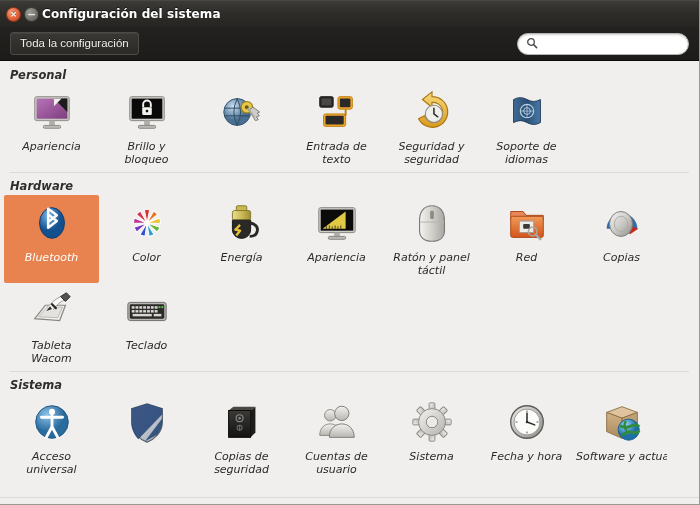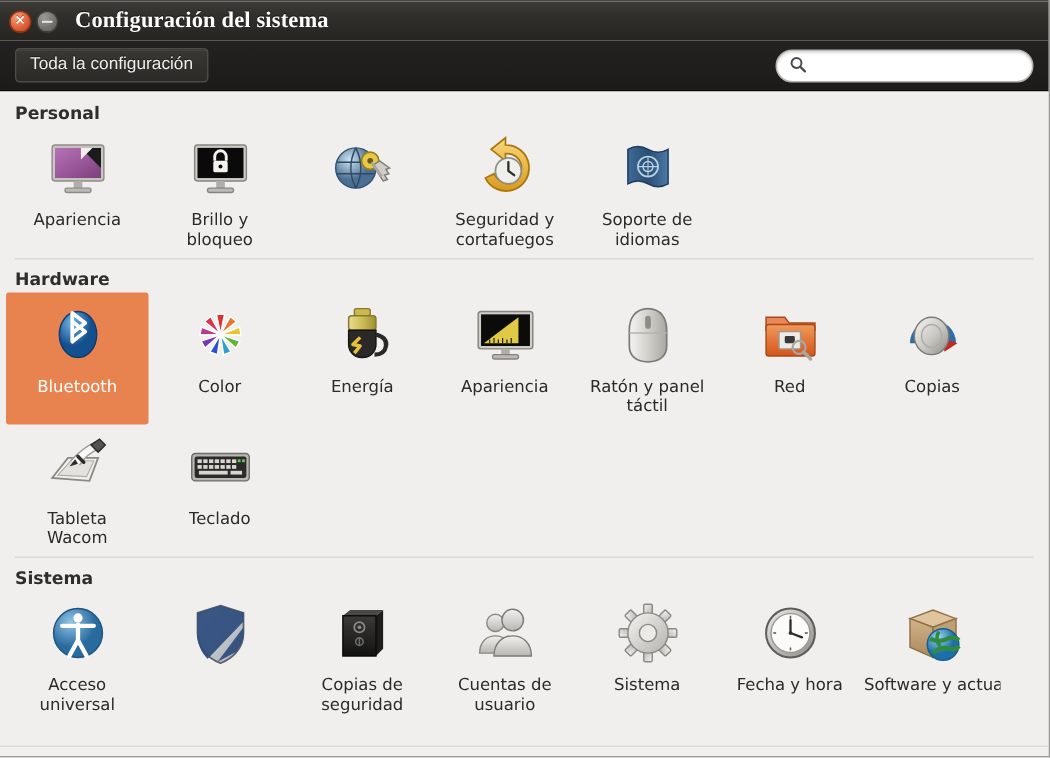--- a/index.html
+++ b/index.html
@@ -52,27 +52,25 @@
     text-shadow: 0 -1px 0 rgba(0,0,0,.4);
   }
   #btn-min {
     background: radial-gradient(circle at 35% 30%, #9d9b96 0%, #76746f 55%, #55534f 100%);
     border: 1px solid #3e3c38;
     color: #e8e6e2;
     font-weight: bold;
     font-size: 11px;
   }
   #title-text {
-    margin-left: 8px;
     color: #ffffff;
-    font-size: 15px;
+    font-size: 12px;
     font-weight: bold;
     letter-spacing: .1px;
     text-shadow: 0 -1px 0 rgba(0,0,0,.6);
-    font-family: Liberation Serif, serif;
   }
 
   
   #toolbar {
     height: 34px;
     flex: 0 0 34px;
     background: linear-gradient(to bottom, #232220 0%, #1c1b19 100%);
     display: flex;
     align-items: center;
     padding: 0 10px;
@@ -111,20 +109,21 @@
   }
   #search-input::placeholder { color: #9a9a9a; }
 
   
   #content {
     flex: 1 1 auto;
     background: #f0efee;
     overflow: hidden;
     padding-bottom: 2px;
     position: relative;
+    font-style: italic;
   }
   .section { position: relative; }
   .section + .section::before {
     content: "";
     position: absolute;
     left: 10px; right: 10px; top: 0;
     height: 1px;
     background: #dcdad6;
   }
   .section-title {
@@ -253,33 +252,48 @@
     <circle cx="29" cy="19" r="6" fill="#e6c84a" stroke="#9c7f18" stroke-width="1.2"></circle>
     <circle cx="29" cy="19" r="2" fill="#6b5a14"></circle>
     <path d="M31 22 l7 11 l3 -1 l-2 -3 l3 -1 l-2 -3 l2.5 -1 l-7 -5 z" fill="#cfcdc8" stroke="#7e7c77"></path>
     <path d="M30 20 l7 10" stroke="#a9a7a2" stroke-width="2" fill="none"></path>
                 </svg>
               </div>
             </div>
             <div class="tile">
               <div class="icon-box">
                 <svg width="46" height="46" viewBox="0 0 48 48">
+    <rect x="6" y="8" width="14" height="11" rx="1.5" fill="#2b2a28" stroke="#1a1a18"></rect>
+    <rect x="8" y="10" width="10" height="7" fill="#4a4845"></rect>
+    <rect x="25" y="8" width="15" height="13" rx="2" fill="#f0a82c" stroke="#c07f10"></rect>
+    <rect x="27" y="10" width="11" height="9" rx="1" fill="#2b2a28"></rect>
+    <rect x="10" y="26" width="23" height="13" rx="2" fill="#f0a82c" stroke="#c07f10"></rect>
+    <rect x="12" y="28" width="19" height="9" rx="1" fill="#2b2a28"></rect>
+    <path d="M33 21 v6 h-2" fill="none" stroke="#c07f10" stroke-width="2"></path>
+                </svg>
+              </div>
+              <div class="label">Entrada de
+texto</div>
+            </div>
+            <div class="tile">
+              <div class="icon-box">
+                <svg width="46" height="46" viewBox="0 0 48 48">
     <defs>
                     <linearGradient id="sy" x1="0" y1="0" x2="0" y2="1">
       <stop offset="0" stop-color="#f9d97c"></stop>
                       <stop offset="1" stop-color="#d99a1c"></stop>
                     </linearGradient>
                   </defs>
     <path d="M24 8 a16 16 0 1 1 -14 23 l6 -3 a10 10 0 1 0 8 -14 v5 l-10 -8 l10 -8 z" fill="url(#sy)" stroke="#a8760d" stroke-width="1.2"></path>
     <circle cx="26" cy="26" r="9" fill="#efefec" stroke="#8c8a85" stroke-width="1.2" opacity=".95"></circle>
     <path d="M26 20 v6 l4 3" stroke="#2d2c2a" stroke-width="1.6" fill="none" stroke-linecap="round"></path>
                 </svg>
               </div>
               <div class="label">Seguridad y
-cortafuegos</div>
+seguridad</div>
             </div>
             <div class="tile">
               <div class="icon-box">
                 <svg width="46" height="46" viewBox="0 0 48 48">
     <defs>
                     <linearGradient id="fl" x1="0" y1="0" x2="1" y2="0">
       <stop offset="0" stop-color="#3f6b96"></stop>
                       <stop offset=".5" stop-color="#2a4e73"></stop>
                       <stop offset="1" stop-color="#4a7aa8"></stop>
                     </linearGradient>

